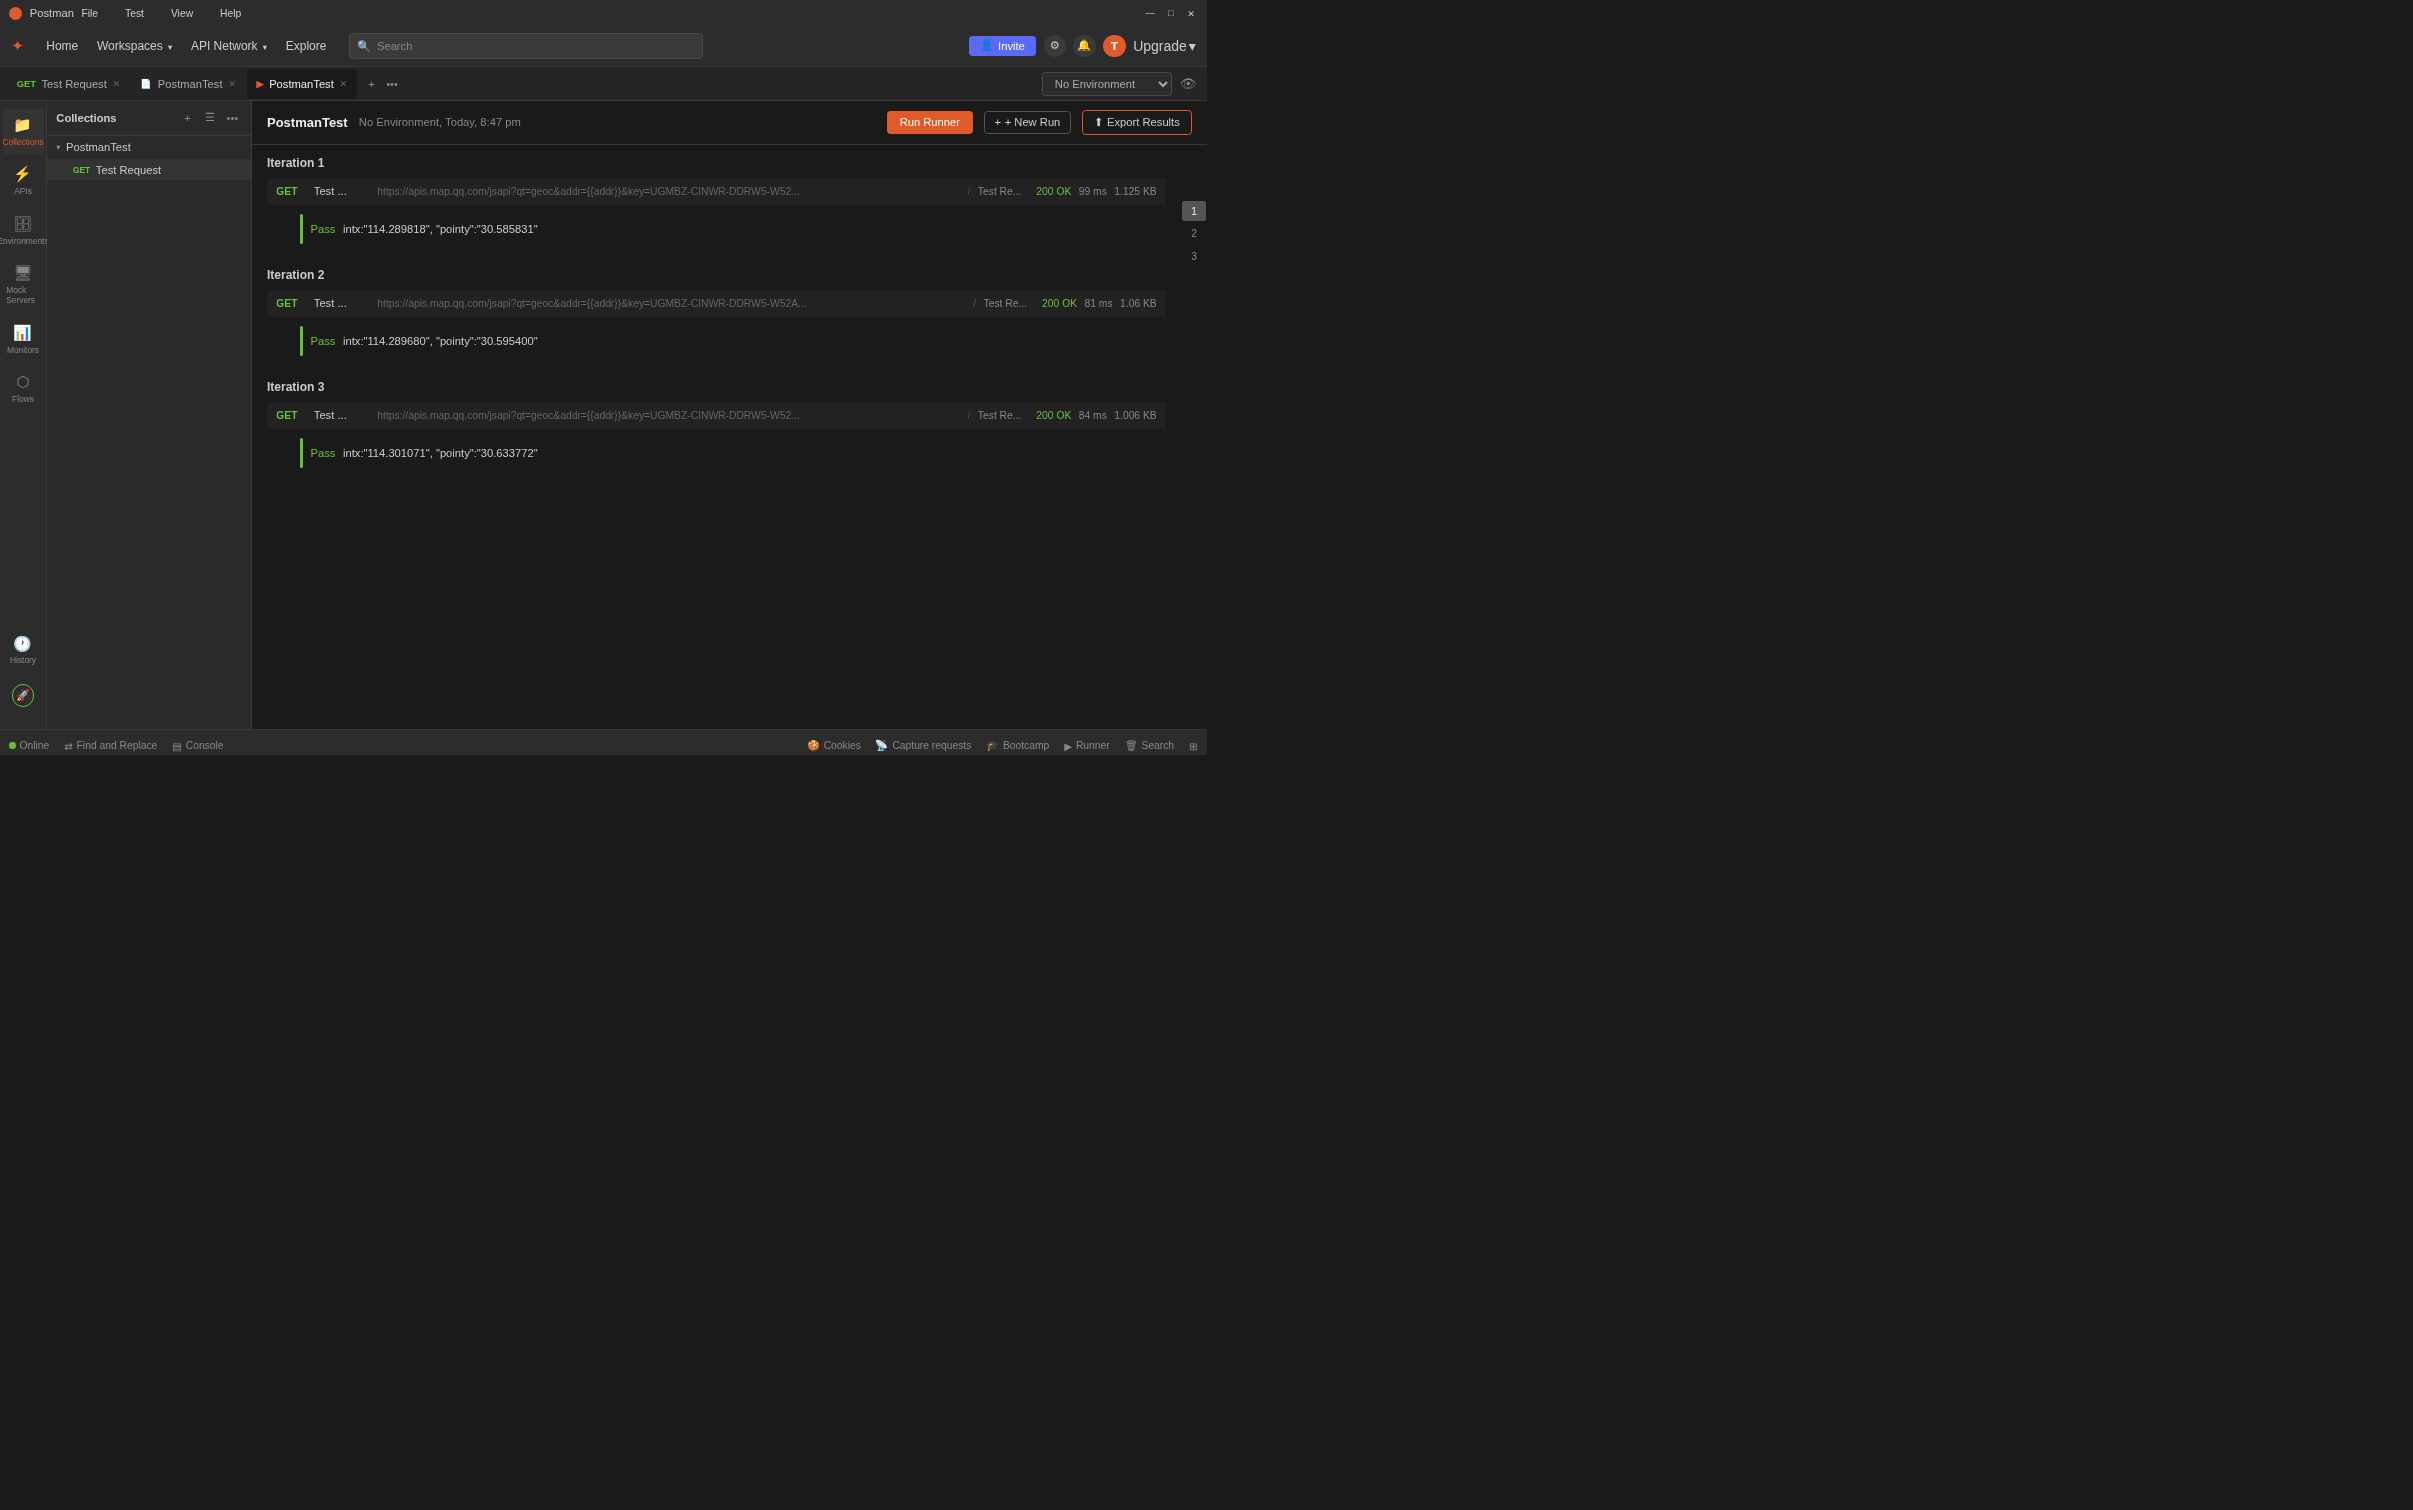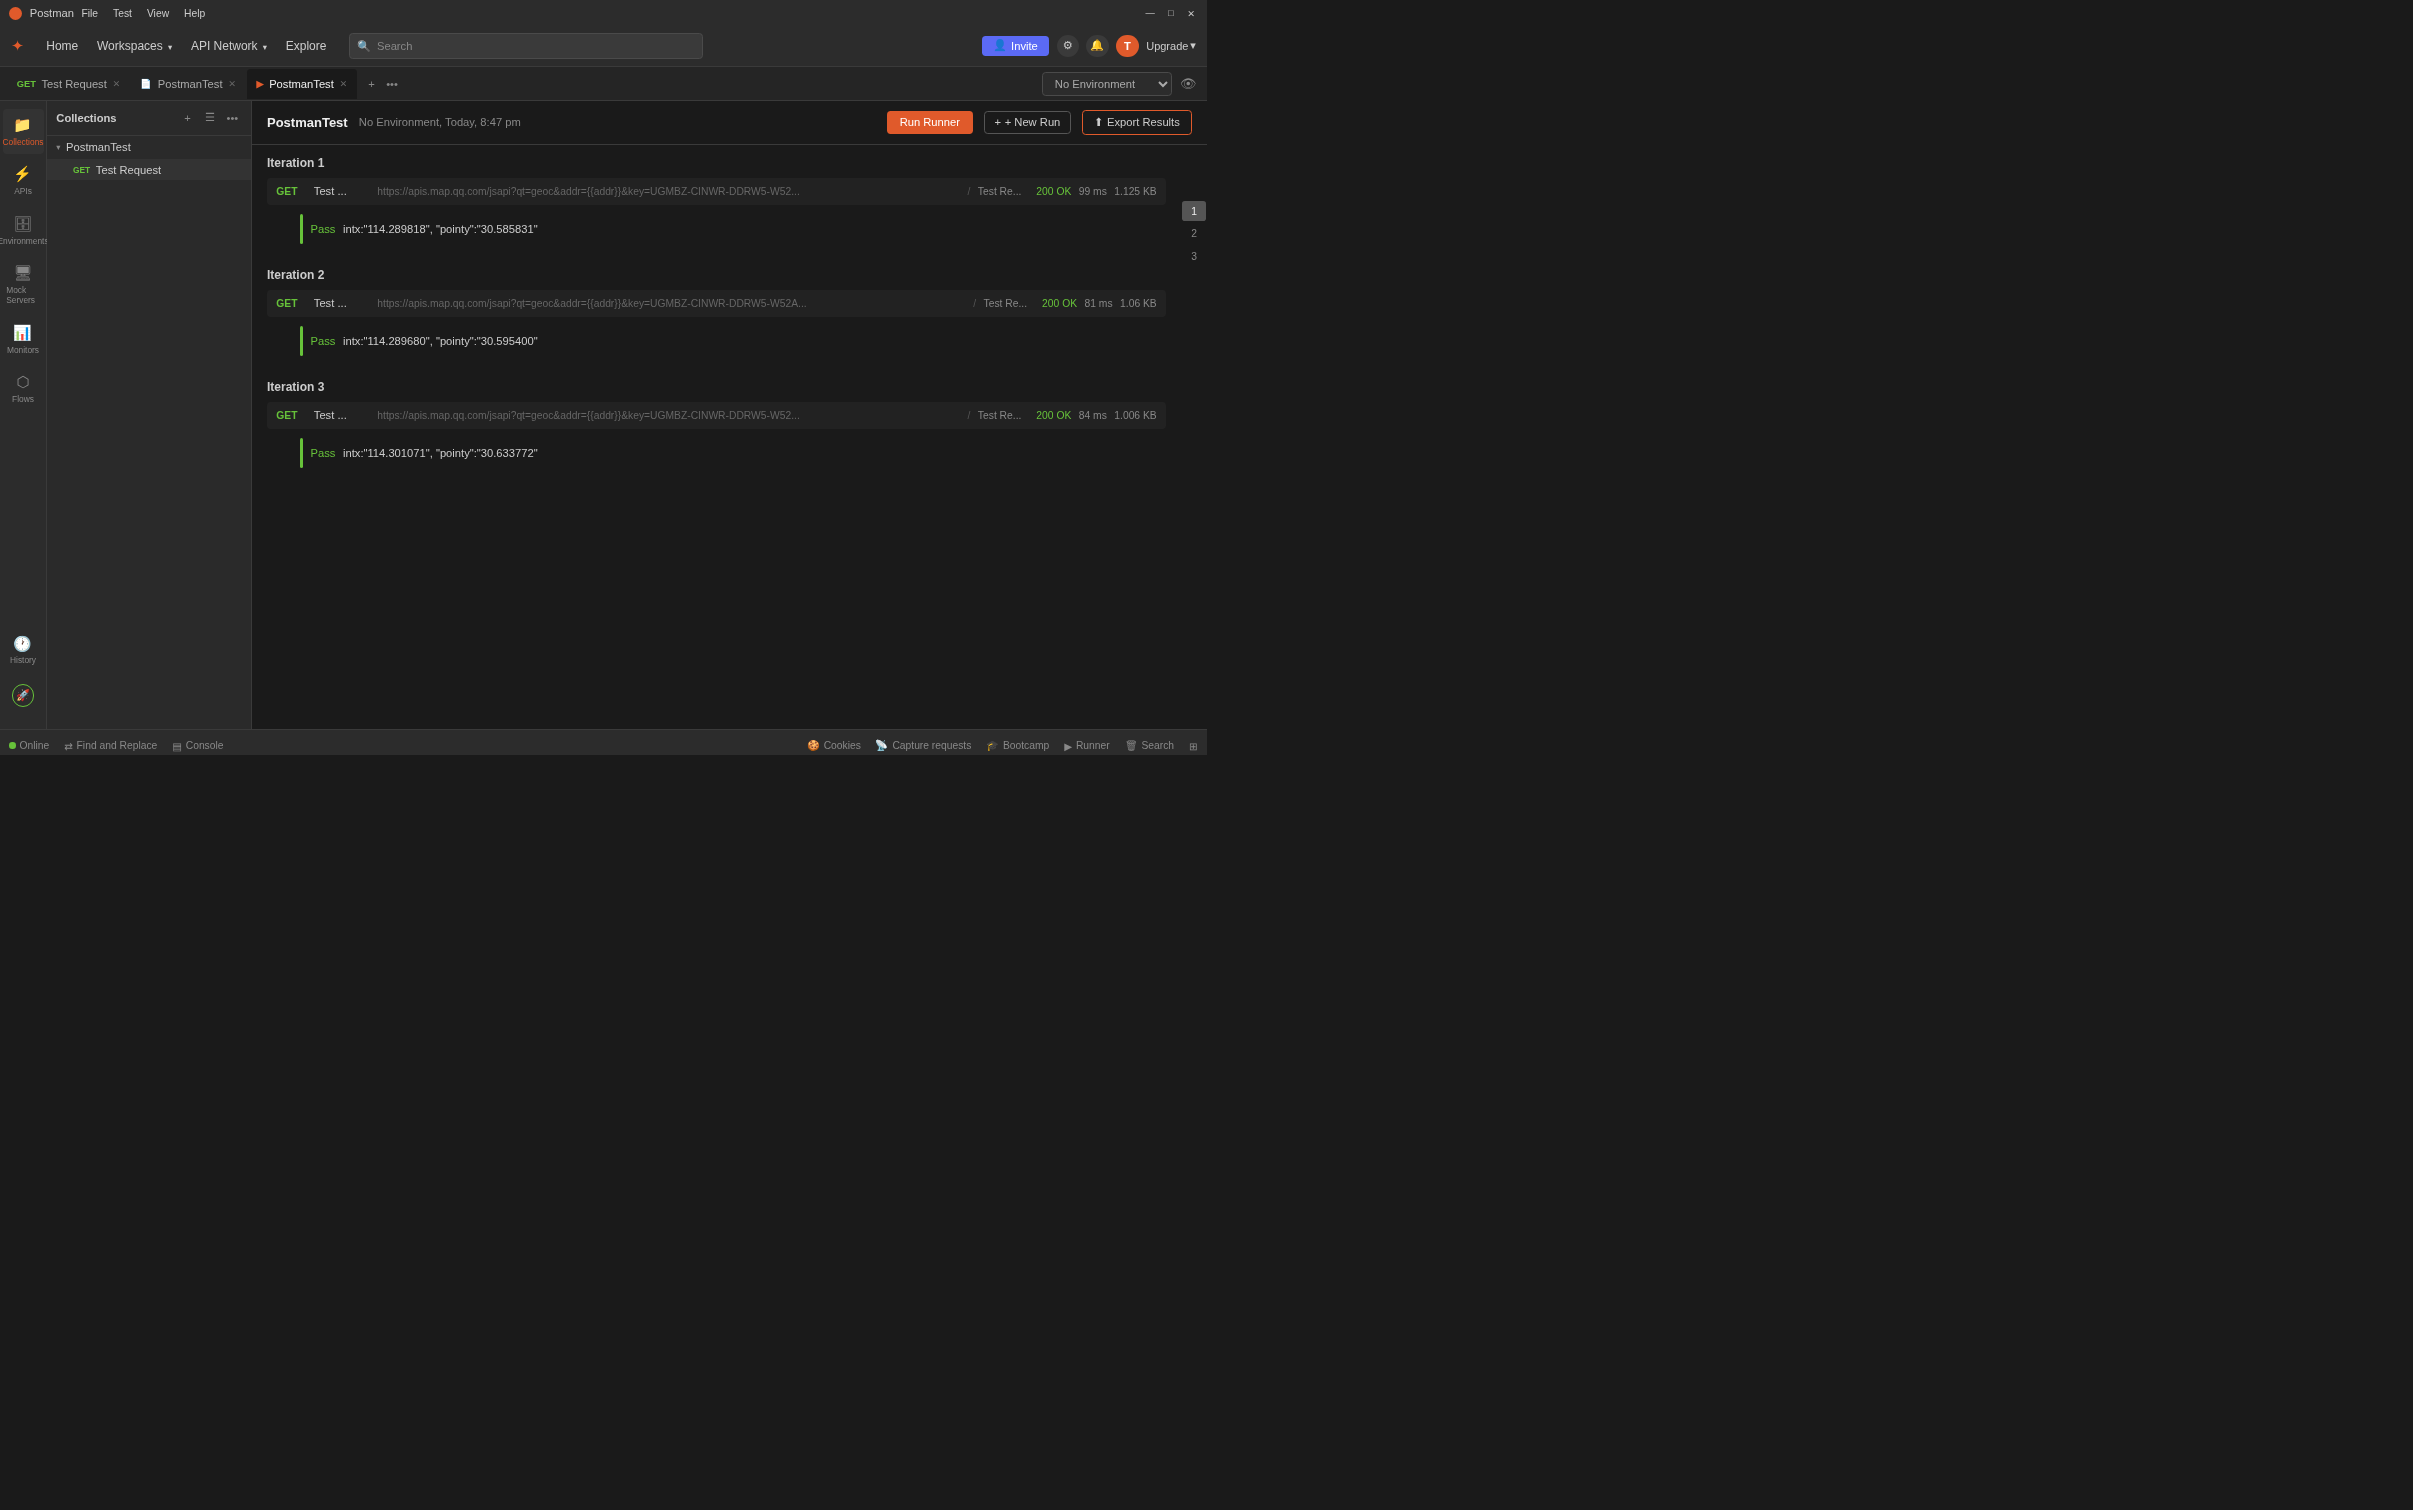--- a/index.html
+++ b/index.html
@@ -32,21 +32,21 @@
       height: 13px;
       background: #e05a2b;
       border-radius: 50%;
     }
     .title-bar-title {
       font-size: 11.2px;
       color: #ccc;
     }
     .title-bar-menu {
       display: flex;
-      gap: 15px;
+      gap: 27px;
       font-size: 10.3px;
       color: #ccc;
     }
     .title-bar-controls {
       display: flex;
       gap: 7.5px;
     }
     .win-btn {
       width: 13px;
       height: 13px;
@@ -112,21 +112,21 @@
     }
     .icon-circle {
       width: 22.4px; height: 22.4px;
       border-radius: 50%;
       display: flex; align-items: center; justify-content: center;
       font-size: 11.2px;
       cursor: pointer;
     }
     .upgrade-btn {
       color: #ccc;
-      font-size: 11px;
+      font-size: 14px;
       cursor: pointer;
       display: flex;
       align-items: center;
       gap: 1.9px;
     }
 
     
     .tab-bar {
       display: flex;
       align-items: center;

